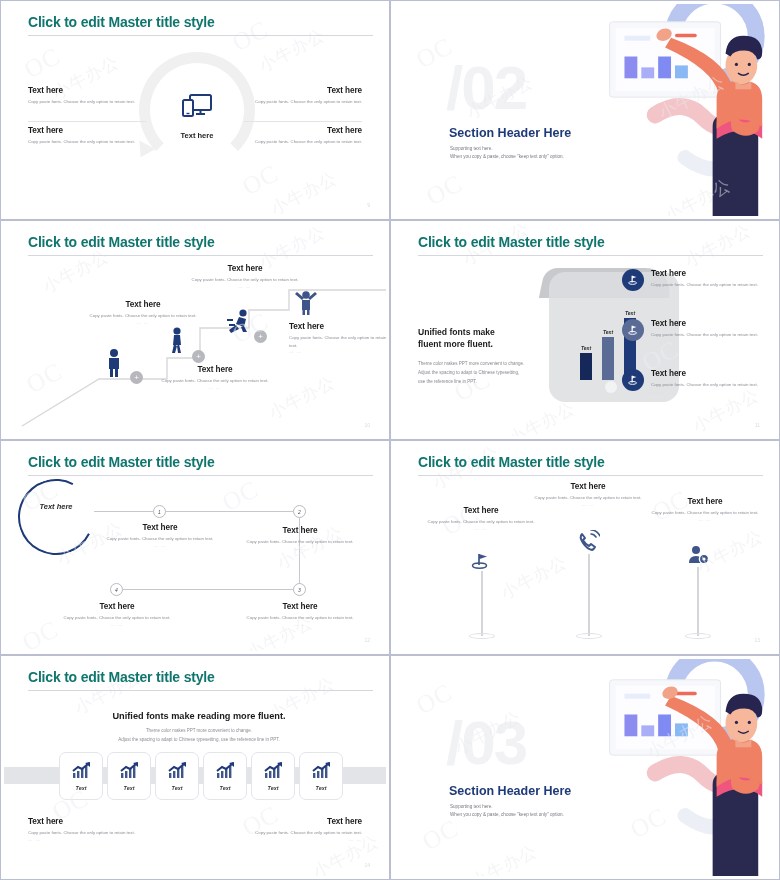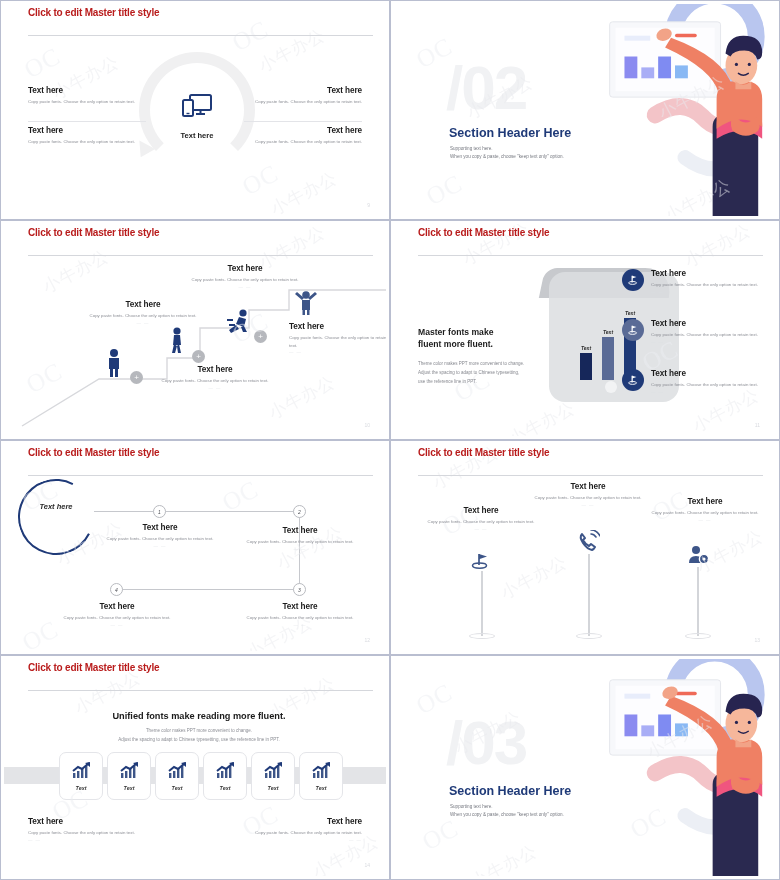--- a/index.html
+++ b/index.html
@@ -32,22 +32,22 @@
     color:#e9eaee;
     font-size:17px;
     white-space:nowrap;
     transform:rotate(-28deg);
     letter-spacing:1px;
   }
   .wm .big { font-size:25px; color:#eceef2; }
 
   
   .title {
-    position:absolute; left:24px; top:3px;
-    font-size:10px; font-weight:bold; color:#b91c1c;
+    position:absolute; left:24px; top:10px;
+    font-size:14px; font-weight:bold; color:#0f766e;
     letter-spacing:-.2px; white-space:nowrap; z-index:10;
   }
   .title-rule {
     position:absolute; left:24px; top:31px; width:345px; height:1px;
     background:#d5d7dc; z-index:10;
   }
   .pgnum {
     position:absolute; right:16px; bottom:8px;
     font-size:5px; color:#d9dbe0; z-index:10;
   }
@@ -344,21 +344,21 @@
    <div class="slide-inner">
     <div class="title">Click to edit Master title style</div>
     <div class="title-rule"></div>
 
     <div class="s4-tabletshape2"></div>
     <div class="s4-tabletshape"></div>
     <div class="s4-home"></div>
 
     <div class="s4-lead">
       <h3>
-        <span>Master fonts make</span><br>
+        <span>Unified fonts make</span><br>
         <span>fluent more fluent.</span>
       </h3>
       <p>
         <span>Theme color makes PPT more convenient to change.</span><br>
         <span>Adjust the spacing to adapt to Chinese typesetting,</span><br>
         <span>use the reference line in PPT.</span>
       </p>
     </div>
 
     <div class="s4-chart">

